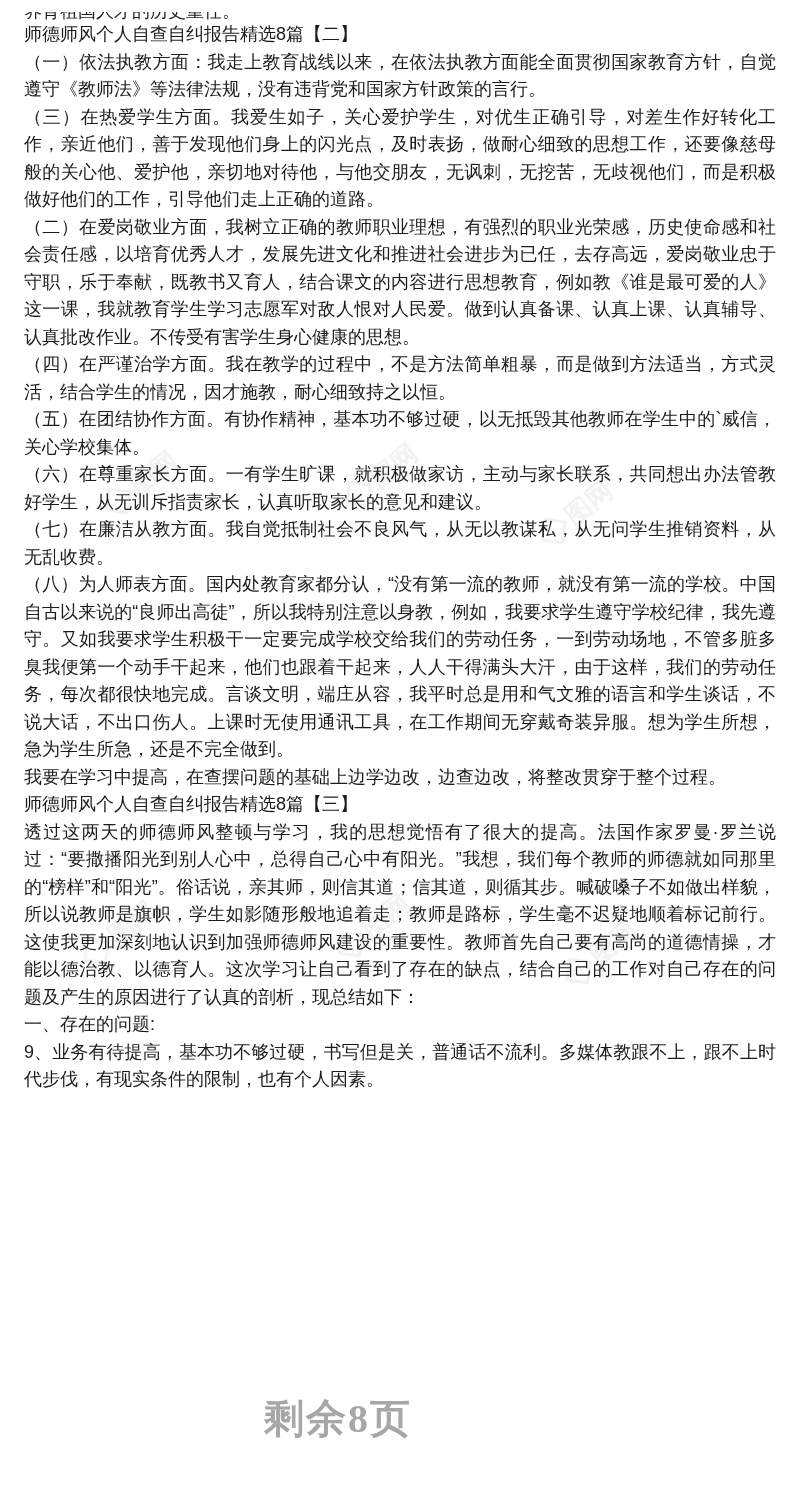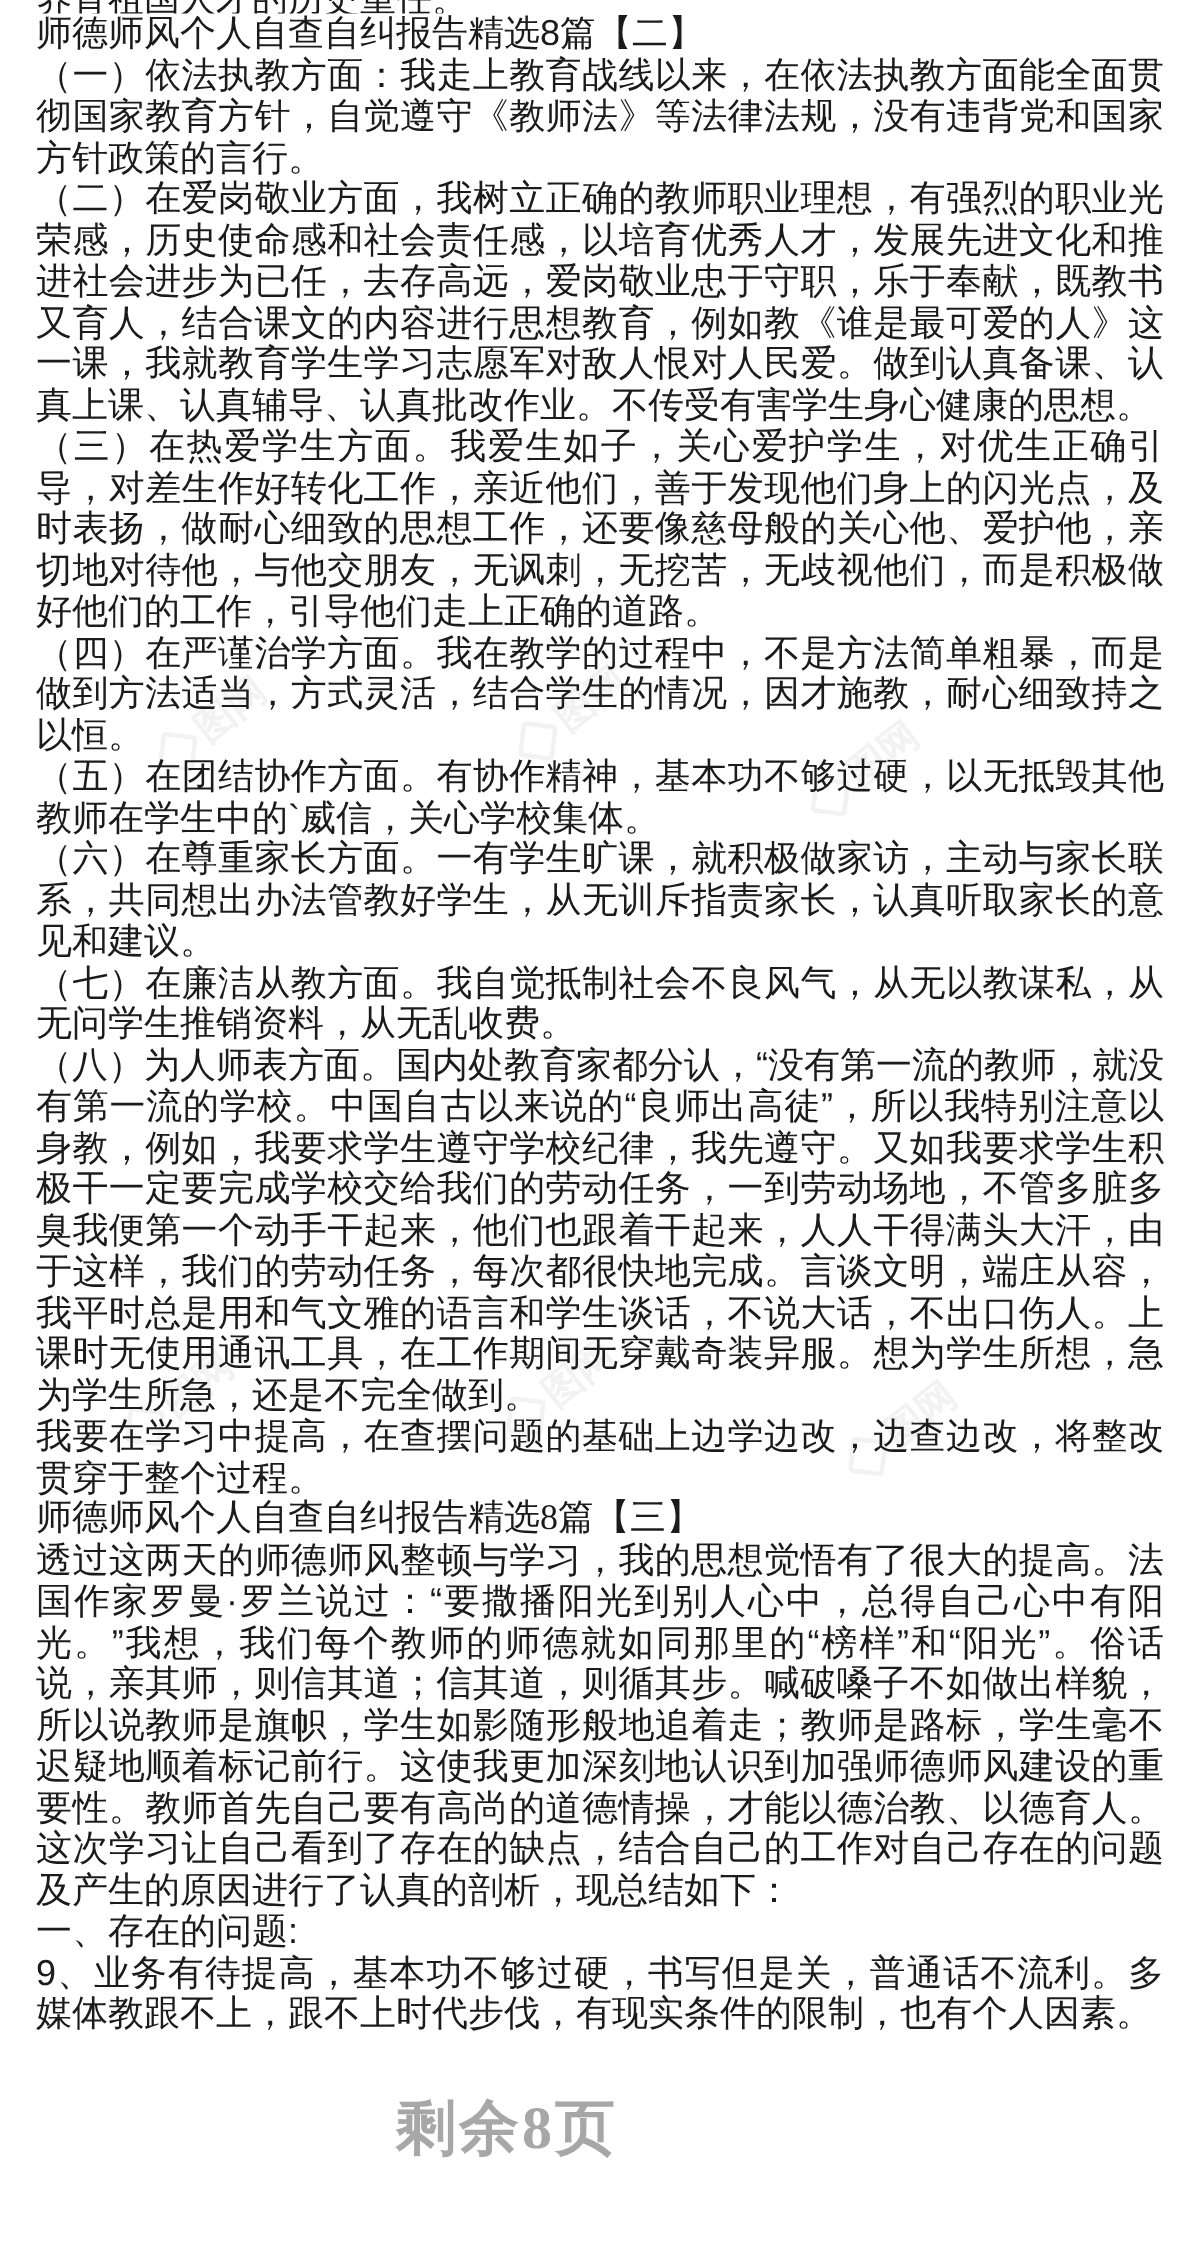--- a/index.html
+++ b/index.html
@@ -7,34 +7,34 @@
     width:800px;height:1498px;
     background:#ffffff;
     font-family:"Liberation Sans",sans-serif;
     color:#1b1b1b;
     overflow:hidden;
     position:relative;
   }
   .doc{
     position:relative;
     z-index:2;
-    padding:0 24px;
-    font-size:24px;
+    padding:12px 24px;
+    font-size:18px;
     line-height:27.5px;
     text-align:justify;
   }
   .doc p{margin:0;}
   
   .clip-line{
     height:9px;
     overflow:hidden;
   }
   .clip-line p{margin-top:-14px;}
   .sec-heading{margin-top:54px;}
-  .sec-heading-gap{margin-top:27.5px;font-family:Liberation Serif, serif;}
+  .sec-heading-gap{margin-top:27.5px;}
   .blank-before{margin-top:27.5px;}
   
   .wm{
     position:absolute;
     z-index:1;
     display:flex;
     align-items:center;
     gap:7px;
     transform:rotate(-38deg);
     color:rgba(70,70,70,0.07);
@@ -96,22 +96,22 @@
 </div>
 
 <div class="doc">
 
   <div class="clip-line">
     <p>养育祖国人才的历史重任。</p>
   </div>
 
   <p class="sec-heading">师德师风个人自查自纠报告精选8篇【二】</p>
   <p>（一）依法执教方面：我走上教育战线以来，在依法执教方面能全面贯彻国家教育方针，自觉遵守《教师法》等法律法规，没有违背党和国家方针政策的言行。</p>
+  <p>（三）在热爱学生方面。我爱生如子，关心爱护学生，对优生正确引导，对差生作好转化工作，亲近他们，善于发现他们身上的闪光点，及时表扬，做耐心细致的思想工作，还要像慈母般的关心他、爱护他，亲切地对待他，与他交朋友，无讽刺，无挖苦，无歧视他们，而是积极做好他们的工作，引导他们走上正确的道路。</p>
   <p>（二）在爱岗敬业方面，我树立正确的教师职业理想，有强烈的职业光荣感，历史使命感和社会责任感，以培育优秀人才，发展先进文化和推进社会进步为已任，去存高远，爱岗敬业忠于守职，乐于奉献，既教书又育人，结合课文的内容进行思想教育，例如教《谁是最可爱的人》这一课，我就教育学生学习志愿军对敌人恨对人民爱。做到认真备课、认真上课、认真辅导、认真批改作业。不传受有害学生身心健康的思想。</p>
-  <p>（三）在热爱学生方面。我爱生如子，关心爱护学生，对优生正确引导，对差生作好转化工作，亲近他们，善于发现他们身上的闪光点，及时表扬，做耐心细致的思想工作，还要像慈母般的关心他、爱护他，亲切地对待他，与他交朋友，无讽刺，无挖苦，无歧视他们，而是积极做好他们的工作，引导他们走上正确的道路。</p>
   <p>（四）在严谨治学方面。我在教学的过程中，不是方法简单粗暴，而是做到方法适当，方式灵活，结合学生的情况，因才施教，耐心细致持之以恒。</p>
   <p>（五）在团结协作方面。有协作精神，基本功不够过硬，以无抵毁其他教师在学生中的`威信，关心学校集体。</p>
   <p>（六）在尊重家长方面。一有学生旷课，就积极做家访，主动与家长联系，共同想出办法管教好学生，从无训斥指责家长，认真听取家长的意见和建议。</p>
   <p>（七）在廉洁从教方面。我自觉抵制社会不良风气，从无以教谋私，从无问学生推销资料，从无乱收费。</p>
   <p>（八）为人师表方面。国内处教育家都分认，“没有第一流的教师，就没有第一流的学校。中国自古以来说的“良师出高徒”，所以我特别注意以身教，例如，我要求学生遵守学校纪律，我先遵守。又如我要求学生积极干一定要完成学校交给我们的劳动任务，一到劳动场地，不管多脏多臭我便第一个动手干起来，他们也跟着干起来，人人干得满头大汗，由于这样，我们的劳动任务，每次都很快地完成。言谈文明，端庄从容，我平时总是用和气文雅的语言和学生谈话，不说大话，不出口伤人。上课时无使用通讯工具，在工作期间无穿戴奇装异服。想为学生所想，急为学生所急，还是不完全做到。</p>
   <p>我要在学习中提高，在查摆问题的基础上边学边改，边查边改，将整改贯穿于整个过程。</p>
 
   <p class="sec-heading-gap">师德师风个人自查自纠报告精选8篇【三】</p>
   <p>透过这两天的师德师风整顿与学习，我的思想觉悟有了很大的提高。法国作家罗曼·罗兰说过：“要撒播阳光到别人心中，总得自己心中有阳光。”我想，我们每个教师的师德就如同那里的“榜样”和“阳光”。俗话说，亲其师，则信其道；信其道，则循其步。喊破嗓子不如做出样貌，所以说教师是旗帜，学生如影随形般地追着走；教师是路标，学生毫不迟疑地顺着标记前行。这使我更加深刻地认识到加强师德师风建设的重要性。教师首先自己要有高尚的道德情操，才能以德治教、以德育人。这次学习让自己看到了存在的缺点，结合自己的工作对自己存在的问题及产生的原因进行了认真的剖析，现总结如下：</p>
 

